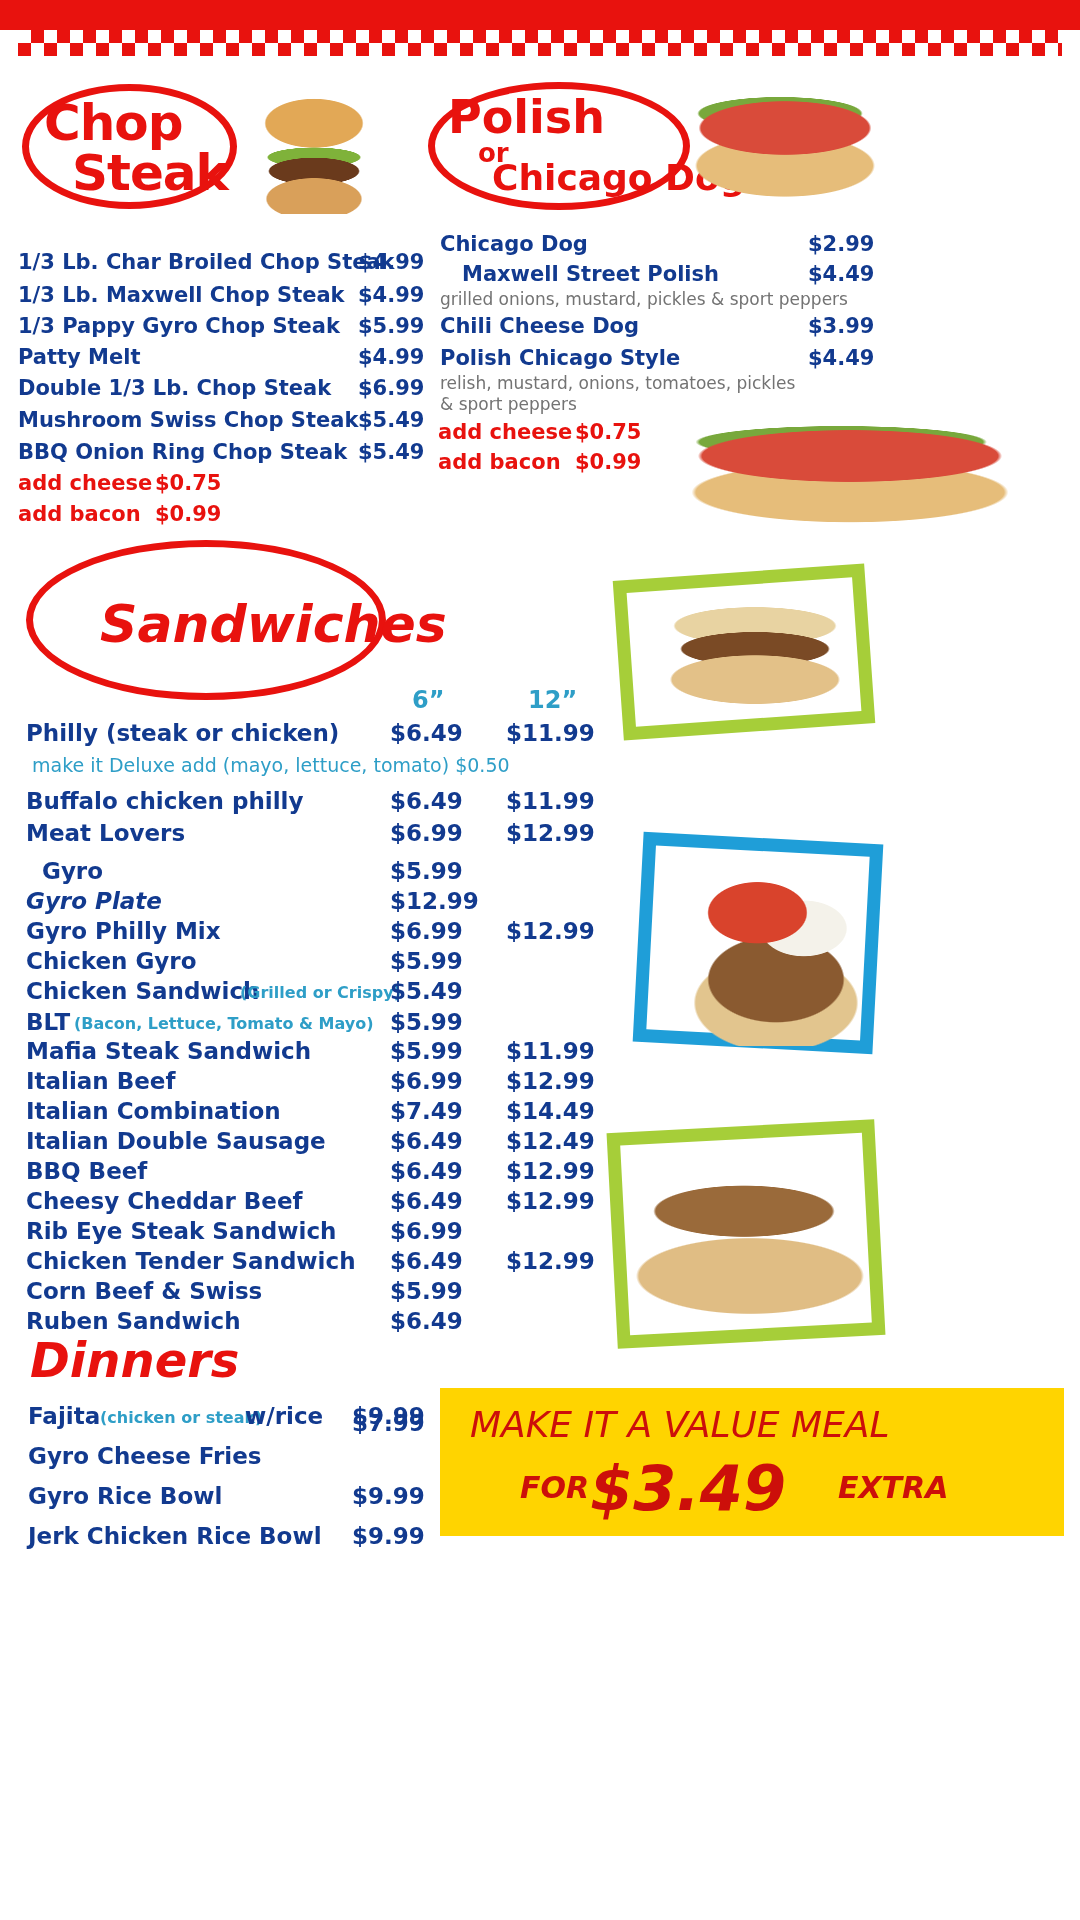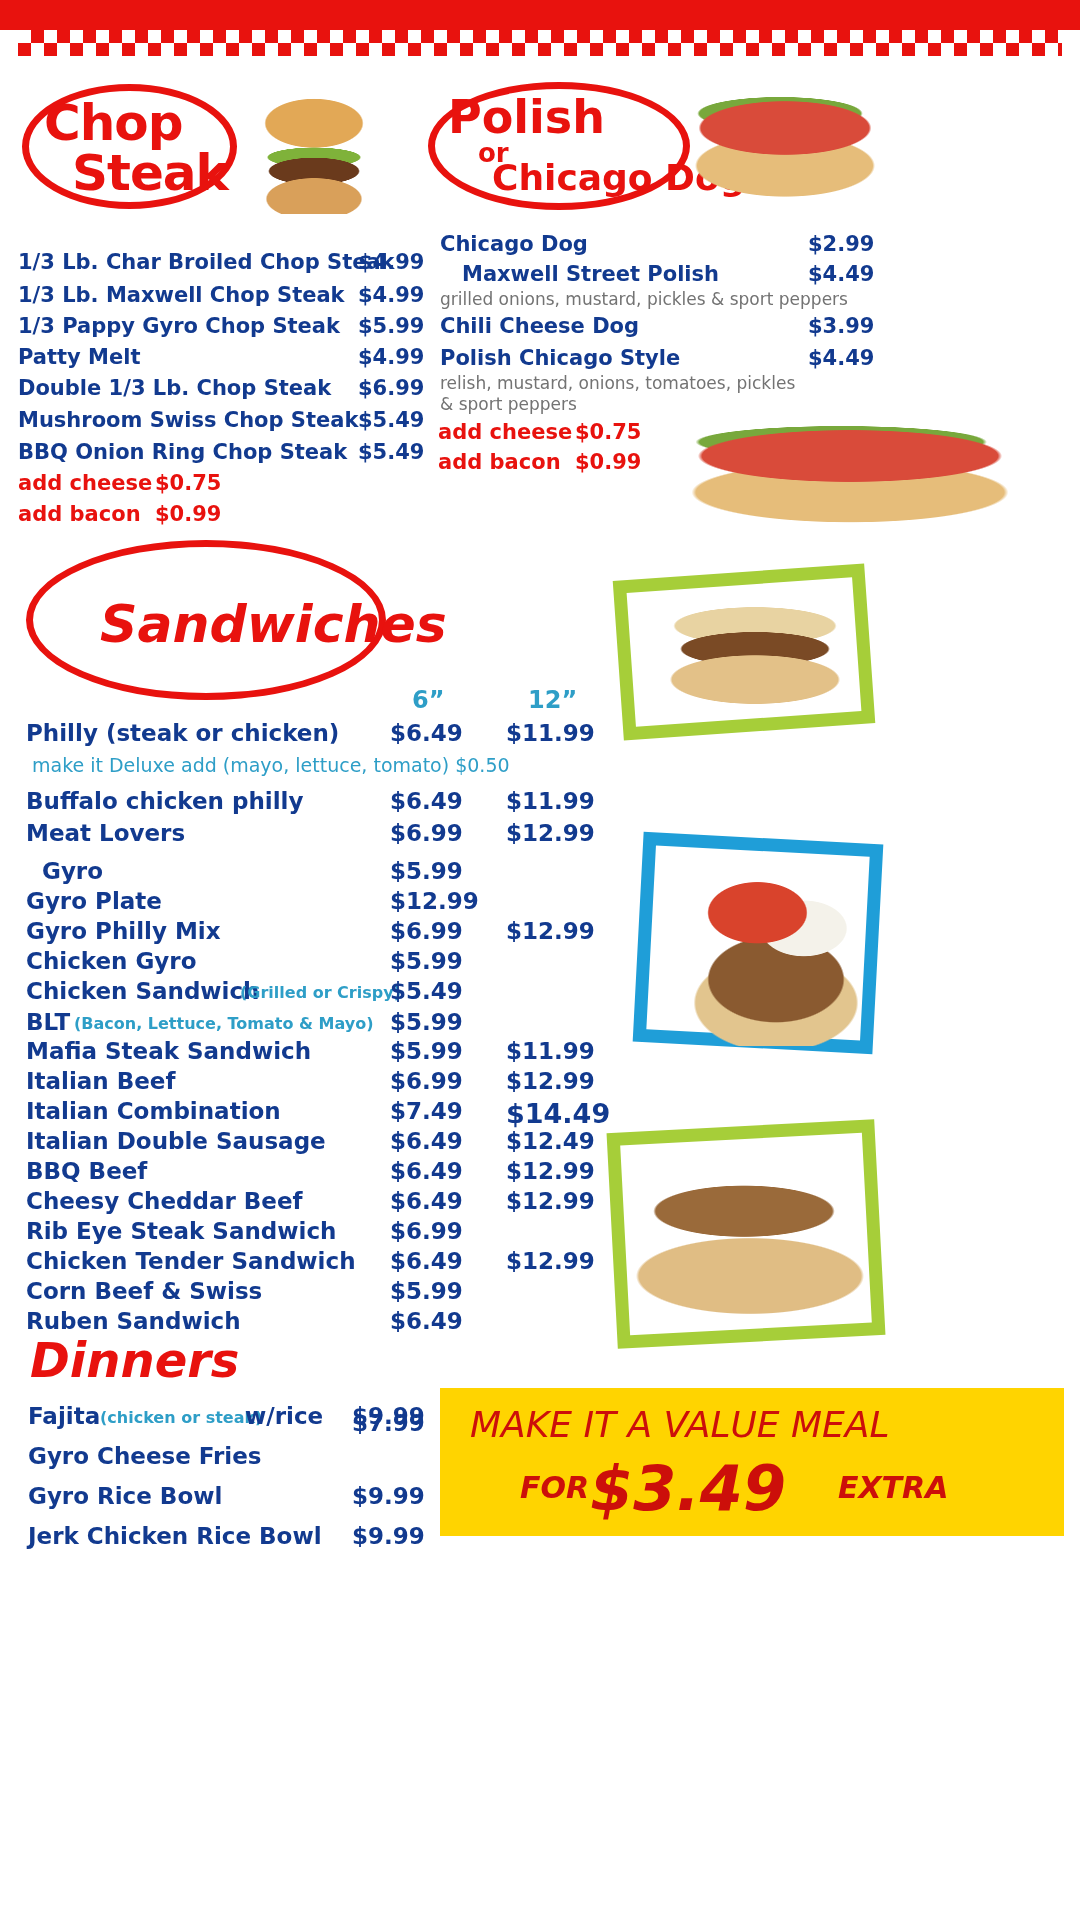--- a/index.html
+++ b/index.html
@@ -267,21 +267,21 @@
 <div class="price" style="left:390px; top:788px; font-size:23px;">$6.49</div>
 <div class="price" style="left:506px; top:788px; font-size:23px;">$11.99</div>
 
 <div class="item" style="left:26px; top:820px; font-size:23px;">Meat Lovers</div>
 <div class="price" style="left:390px; top:820px; font-size:23px;">$6.99</div>
 <div class="price" style="left:506px; top:820px; font-size:23px;">$12.99</div>
 
 <div class="item" style="left:42px; top:858px; font-size:23px;">Gyro</div>
 <div class="price" style="left:390px; top:858px; font-size:23px;">$5.99</div>
 
-<div class="item" style="left:26px; top:888px; font-size:23px;">Gyro Plate</div>
+<div class="item" style="left:26px; top:888px; font-size:23px;font-style:italic;">Gyro Plate</div>
 <div class="price" style="left:390px; top:888px; font-size:23px;">$12.99</div>
 
 <div class="item" style="left:26px; top:918px; font-size:23px;">Gyro Philly Mix</div>
 <div class="price" style="left:390px; top:918px; font-size:23px;">$6.99</div>
 <div class="price" style="left:506px; top:918px; font-size:23px;">$12.99</div>
 
 <div class="item" style="left:26px; top:948px; font-size:23px;">Chicken Gyro</div>
 <div class="price" style="left:390px; top:948px; font-size:23px;">$5.99</div>
 
 <div class="item" style="left:26px; top:978px; font-size:23px;">Chicken Sandwich</div>
@@ -295,21 +295,21 @@
 <div class="item" style="left:26px; top:1038px; font-size:23px;">Mafia Steak Sandwich</div>
 <div class="price" style="left:390px; top:1038px; font-size:23px;">$5.99</div>
 <div class="price" style="left:506px; top:1038px; font-size:23px;">$11.99</div>
 
 <div class="item" style="left:26px; top:1068px; font-size:23px;">Italian Beef</div>
 <div class="price" style="left:390px; top:1068px; font-size:23px;">$6.99</div>
 <div class="price" style="left:506px; top:1068px; font-size:23px;">$12.99</div>
 
 <div class="item" style="left:26px; top:1098px; font-size:23px;">Italian Combination</div>
 <div class="price" style="left:390px; top:1098px; font-size:23px;">$7.49</div>
-<div class="price" style="left:506px; top:1098px; font-size:27px;">$14.49</div>
+<div class="price" style="left:506px; top:1098px; font-size:23px;">$14.49</div>
 
 <div class="item" style="left:26px; top:1128px; font-size:23px;">Italian Double Sausage</div>
 <div class="price" style="left:390px; top:1128px; font-size:23px;">$6.49</div>
 <div class="price" style="left:506px; top:1128px; font-size:23px;">$12.49</div>
 
 <div class="item" style="left:26px; top:1158px; font-size:23px;">BBQ Beef</div>
 <div class="price" style="left:390px; top:1158px; font-size:23px;">$6.49</div>
 <div class="price" style="left:506px; top:1158px; font-size:23px;">$12.99</div>
 
 <div class="item" style="left:26px; top:1188px; font-size:23px;">Cheesy Cheddar Beef</div>

